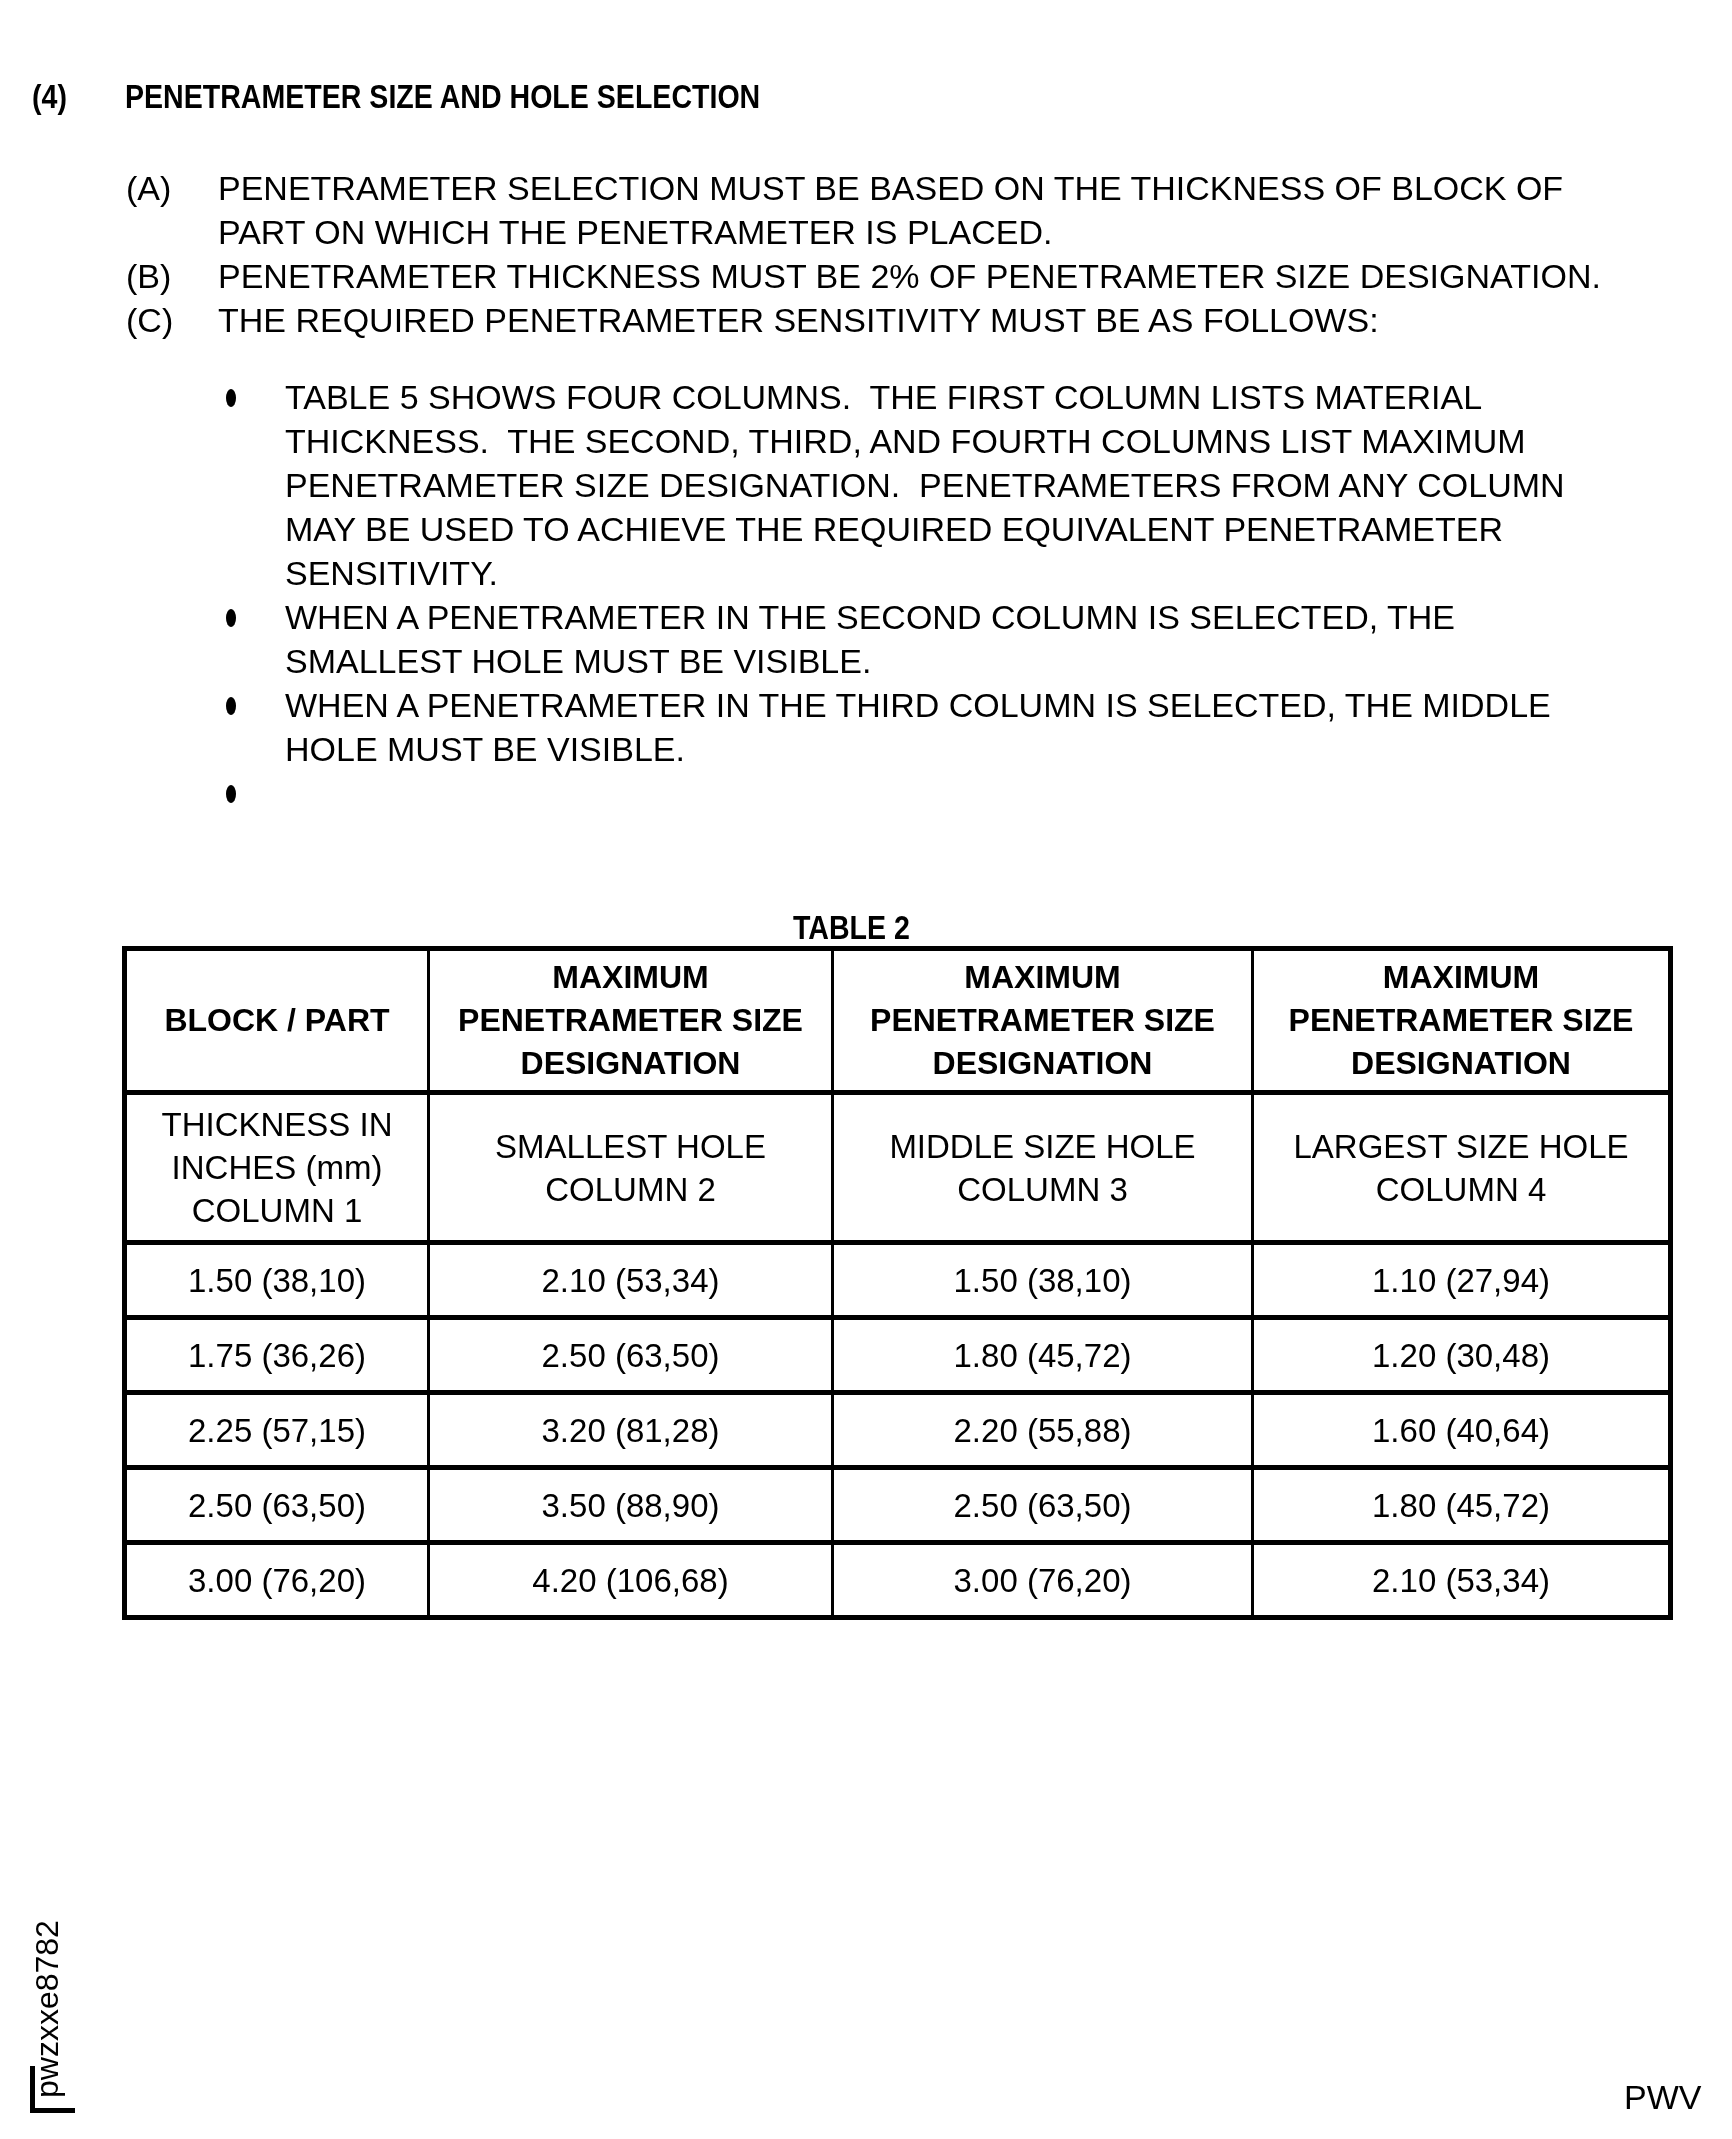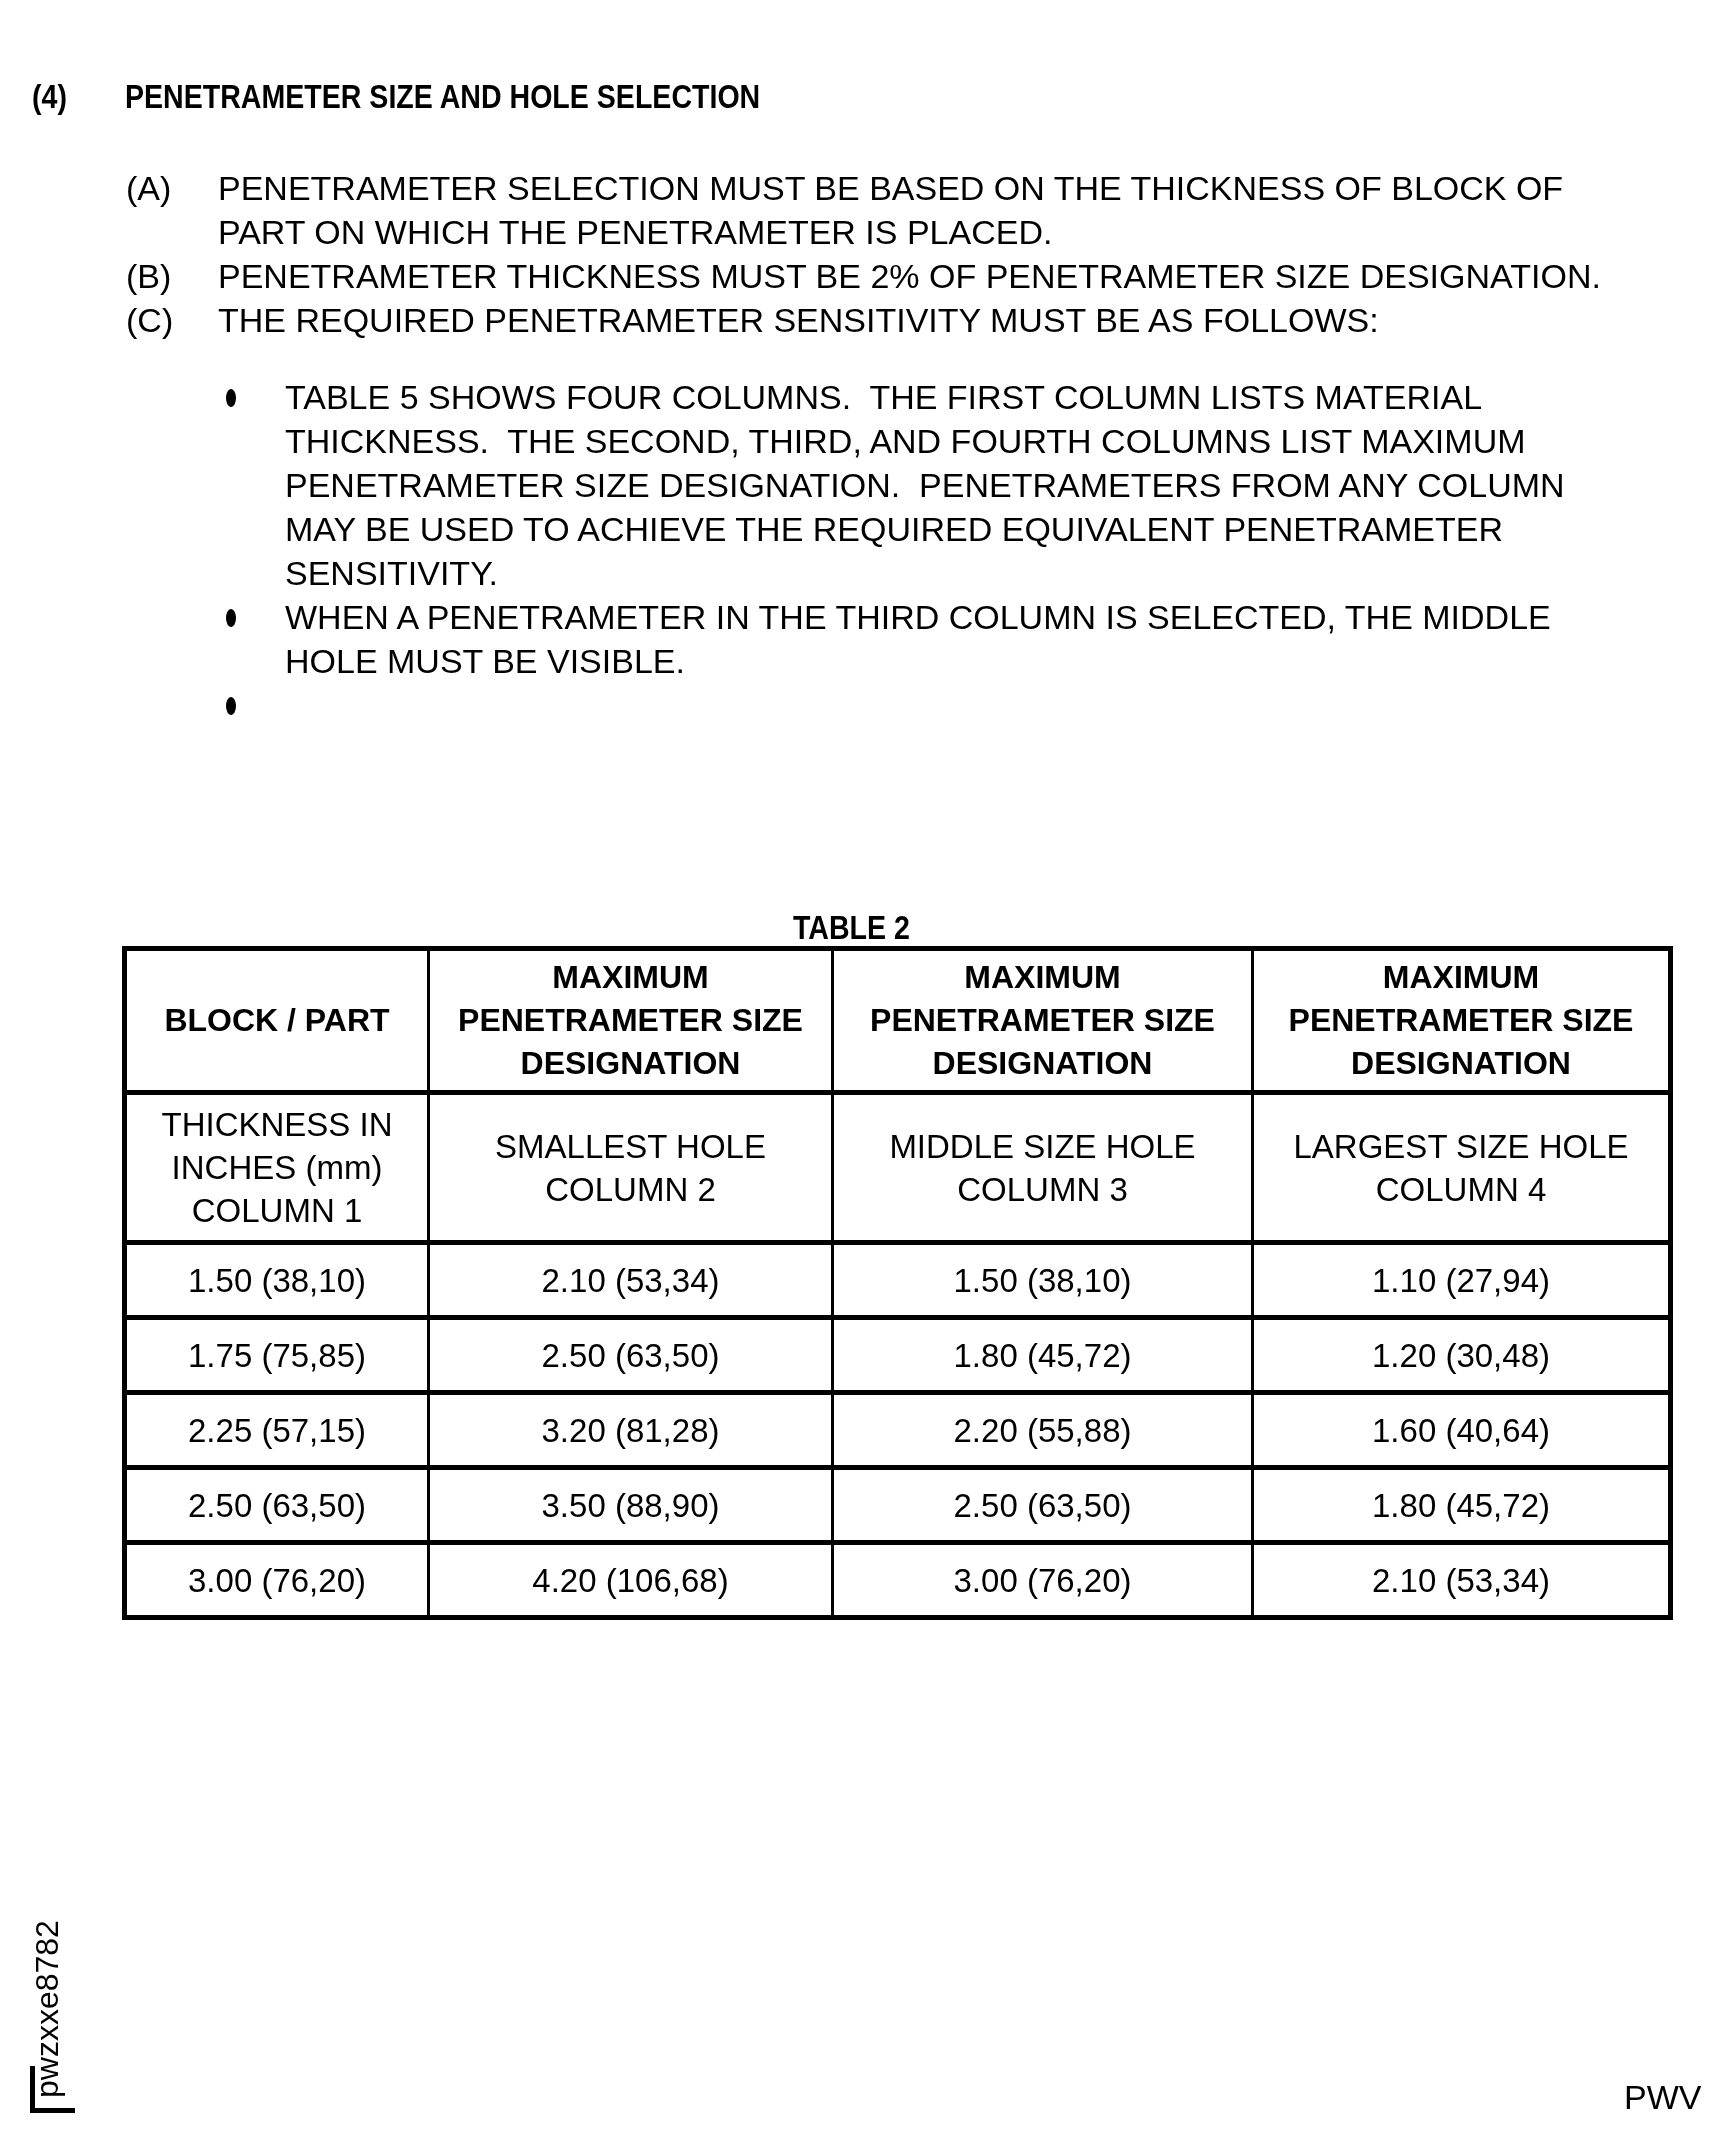--- a/index.html
+++ b/index.html
@@ -114,20 +114,27 @@
 <div class="abs bullets">
   <div class="bullet">
     <span class="bullet-marker">
         <span class="bullet-dot"></span>
       </span>
     <span class="bullet-text">TABLE 5 SHOWS FOUR COLUMNS.  THE FIRST COLUMN LISTS MATERIAL
 THICKNESS.  THE SECOND, THIRD, AND FOURTH COLUMNS LIST MAXIMUM
 PENETRAMETER SIZE DESIGNATION.  PENETRAMETERS FROM ANY COLUMN
 MAY BE USED TO ACHIEVE THE REQUIRED EQUIVALENT PENETRAMETER
 SENSITIVITY.</span>
+  </div>
+  <div class="bullet">
+    <span class="bullet-marker">
+        <span class="bullet-dot"></span>
+      </span>
+    <span class="bullet-text">WHEN A PENETRAMETER IN THE SECOND COLUMN IS SELECTED, THE
+SMALLEST HOLE MUST BE VISIBLE.</span>
   </div>
   <div class="bullet">
     <span class="bullet-marker">
         <span class="bullet-dot"></span>
       </span>
     <span class="bullet-text">WHEN A PENETRAMETER IN THE THIRD COLUMN IS SELECTED, THE MIDDLE
 HOLE MUST BE VISIBLE.</span>
   </div>
   <div class="bullet">
     <span class="bullet-marker">
@@ -170,21 +177,21 @@
       <td>LARGEST SIZE HOLE
 COLUMN 4</td>
     </tr>
     <tr class="drow">
       <td>1.50 (38,10)</td>
       <td>2.10 (53,34)</td>
       <td>1.50 (38,10)</td>
       <td>1.10 (27,94)</td>
     </tr>
     <tr class="drow">
-      <td>1.75 (75,85)</td>
+      <td>1.75 (36,26)</td>
       <td>2.50 (63,50)</td>
       <td>1.80 (45,72)</td>
       <td>1.20 (30,48)</td>
     </tr>
     <tr class="drow">
       <td>2.25 (57,15)</td>
       <td>3.20 (81,28)</td>
       <td>2.20 (55,88)</td>
       <td>1.60 (40,64)</td>
     </tr>

